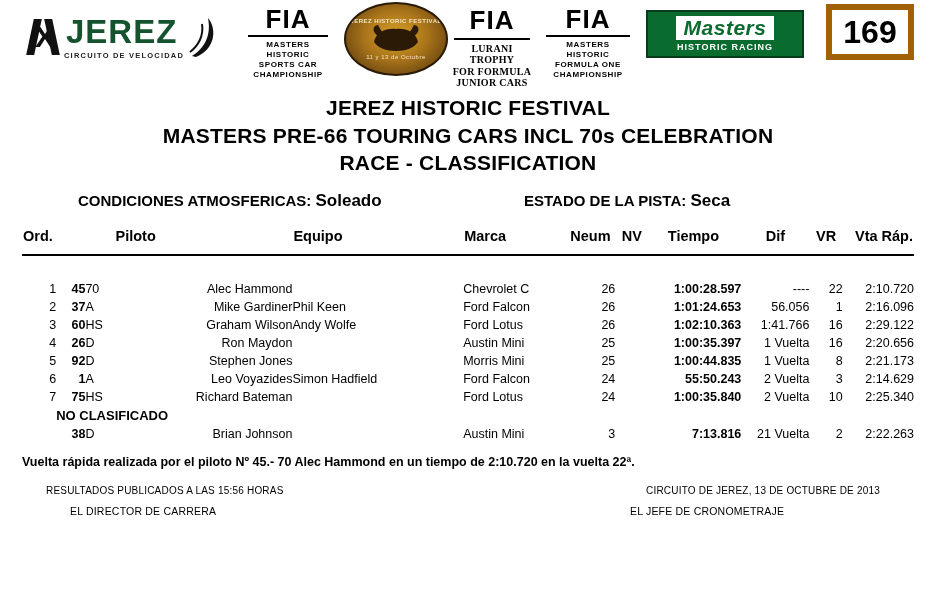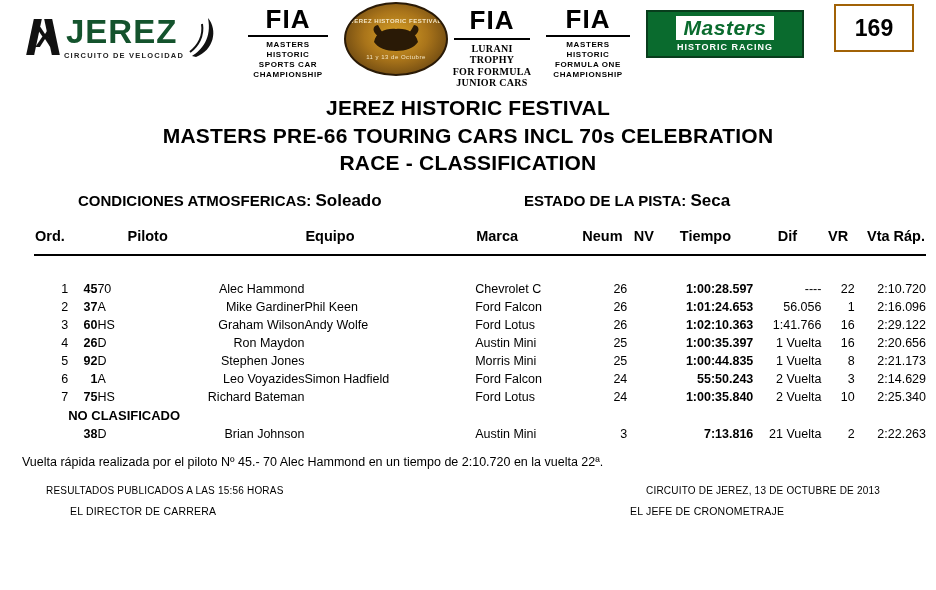--- a/index.html
+++ b/index.html
@@ -198,25 +198,25 @@
     margin-top: 2px;
   }
 
   
   .number-box {
     position: absolute;
     right: 22px;
     top: 4px;
     width: 76px;
     height: 44px;
-    border: 2px solid #a16207;
+    border: 6px solid #a16207;
     display: flex;
     align-items: center;
     justify-content: center;
-    font-size: 23px;
+    font-size: 32px;
     font-weight: bold;
   }
 
   
   .titles {
     text-align: center;
     margin-top: 12px;
   }
   .title-line {
     font-weight: bold;
@@ -253,21 +253,20 @@
   
   .table-wrap {
     margin-top: 10px;
     padding: 0 22px;
     position: relative;
   }
   table.results {
     width: 100%;
     border-collapse: collapse;
     font-size: 12.5px;
-    margin-left: 12px;
   }
   table.results th {
     font-size: 14.5px;
     font-weight: bold;
     text-align: left;
     padding-bottom: 6px;
     white-space: nowrap;
   }
   .hdr-rule {
     border-bottom: 2px solid #000;
@@ -307,21 +306,21 @@
     font-weight: bold;
     padding-top: 22px;
     padding-bottom: 22px;
   }
 
   
   .fast-note {
     margin-top: 12px;
     padding: 0 22px;
     font-size: 12.5px;
-    font-weight: normal;
+    font-weight: bold;
   }
 
   
   .footer {
     margin-top: 16px;
     padding: 0 22px;
     position: relative;
     font-size: 10px;
     letter-spacing: .2px;
   }

